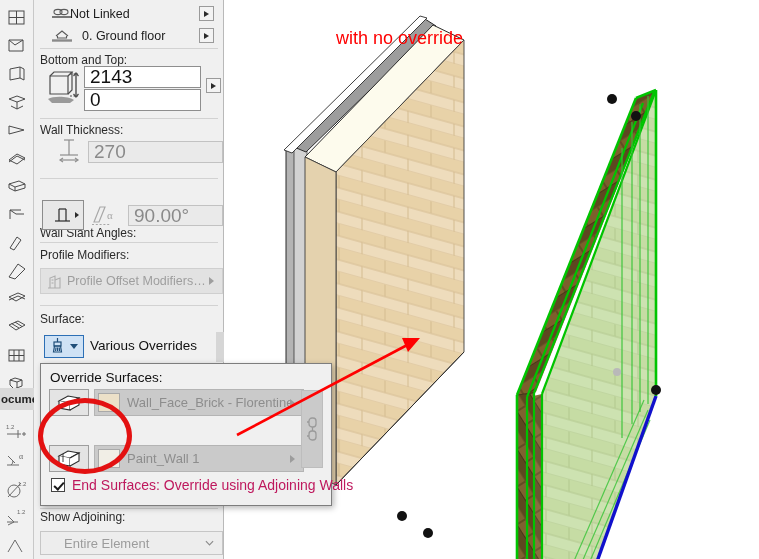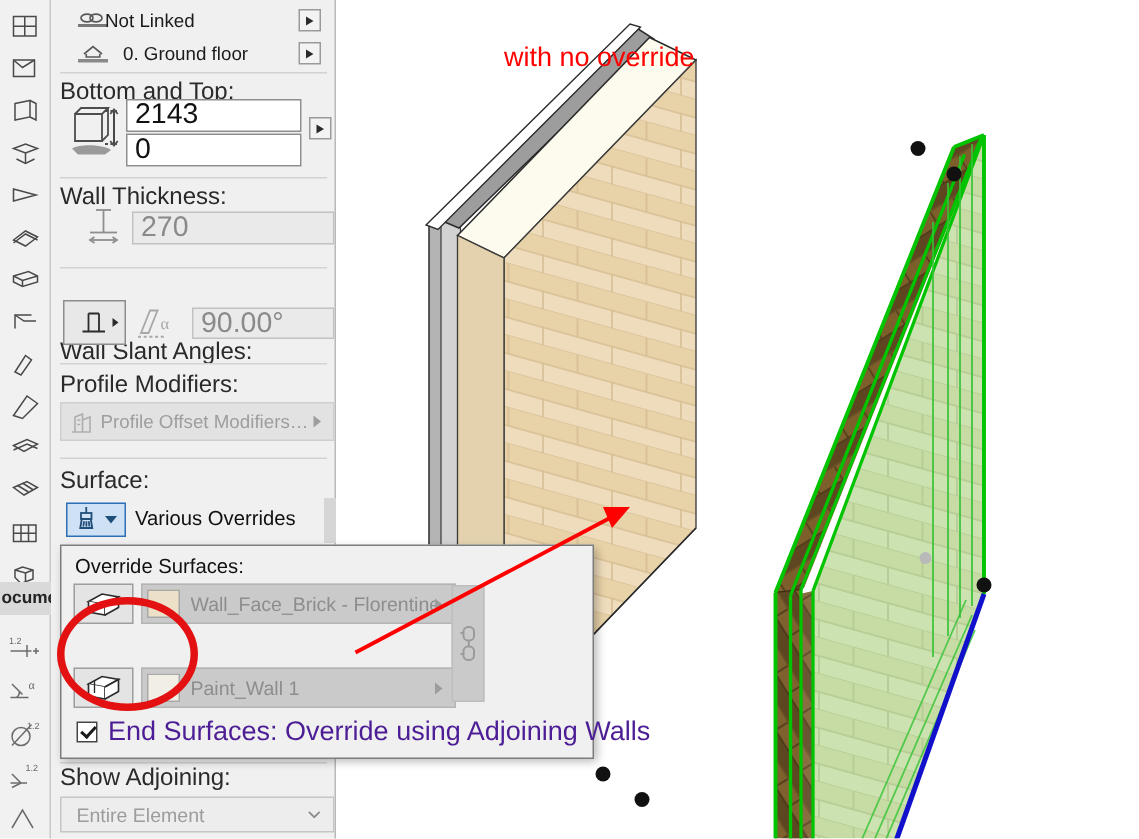--- a/index.html
+++ b/index.html
@@ -33,21 +33,21 @@
 
   
   #panel{
     left:34px;top:0;width:190px;height:559px;
     background:#f0f0f0;border-right:1px solid #b9b9b9;
     box-sizing:border-box;
   }
   #panel-inner{position:absolute;left:0;top:0;width:190px;height:559px;}
   .sep{position:absolute;left:6px;width:178px;height:1px;background:#d2d2d2;}
   .grp-label{
-    position:absolute;font-size:16px;color:#2a2a2a;white-space:nowrap;
+    position:absolute;font-size:12px;color:#2a2a2a;white-space:nowrap;
   }
   .row-lbl{
     position:absolute;font-size:12.5px;color:#1b1b1b;white-space:nowrap;
   }
 
   
   .arr-btn{
     position:absolute;width:15px;height:15px;background:#f3f3f3;
     border:1px solid #9a9a9a;box-sizing:border-box;
     display:flex;align-items:center;justify-content:center;
@@ -76,21 +76,21 @@
 
   .fakebtn{
     position:absolute;background:#e2e2e2;border:1px solid #cfcfcf;
     box-sizing:border-box;display:flex;align-items:center;
     font-size:12.5px;color:#9e9e9e;padding-left:26px;
   }
 
   .combo{
     position:absolute;background:#ededed;border:1px solid #c6c6c6;
     box-sizing:border-box;display:flex;align-items:center;
-    font-size:13px;color:#9c9c9c;padding-left:10px;
+    font-size:13px;color:#9c9c9c;padding-left:23px;
   }
   .combo .chev{
     position:absolute;right:8px;top:50%;transform:translateY(-50%);
     width:9px;height:9px;
   }
 
   
   #surface-btn{
     position:absolute;left:44px;top:335px;width:40px;height:23px;
     background:#cfe2f5;border:1px solid #2c6fb5;box-sizing:border-box;
@@ -112,21 +112,21 @@
   
   #splitter{
     position:absolute;left:228px;top:196px;width:14px;height:47px;
     background:#ececec;border-radius:3px;
     display:flex;flex-direction:column;align-items:center;justify-content:center;gap:4px;
   }
   #splitter span{display:block;width:2px;height:7px;background:#ef8c1c;}
 
   
   #popup{
-    left:40px;top:363px;width:356px;height:143px;
+    left:40px;top:363px;width:292px;height:143px;
     background:#f0f0f0;border:1px solid #7d7d7d;
     box-shadow:2px 2px 6px rgba(0,0,0,.28);
     box-sizing:border-box;z-index:40;
   }
   #popup-title{
     position:absolute;left:9px;top:6px;font-size:13.5px;color:#111;white-space:nowrap;
   }
   .ov-row{position:absolute;left:8px;width:296px;height:27px;}
   .ov-cube{
     position:absolute;left:0;top:0;width:40px;height:27px;
@@ -165,21 +165,21 @@
   }
   #popup-check .box{
     width:14px;height:14px;border:1px solid #444;background:#fff;
     box-sizing:border-box;position:relative;flex:none;
   }
   #popup-check .box:after{
     content:"";position:absolute;left:3.5px;top:0.5px;width:4px;height:8px;
     border-right:2px solid #1a1a1a;border-bottom:2px solid #1a1a1a;
     transform:rotate(42deg);
   }
-  #popup-check .lbl{margin-left:7px;font-size:18px;color:#4c1d95;white-space:nowrap;}
+  #popup-check .lbl{margin-left:7px;font-size:14px;color:#be185d;white-space:nowrap;}
 
   
   #red-circle{
     left:38px;top:398px;width:84px;height:66px;
     border:5px solid #e31111;border-radius:50%;z-index:60;
     pointer-events:none;
   }
 
   
   #view3d{

